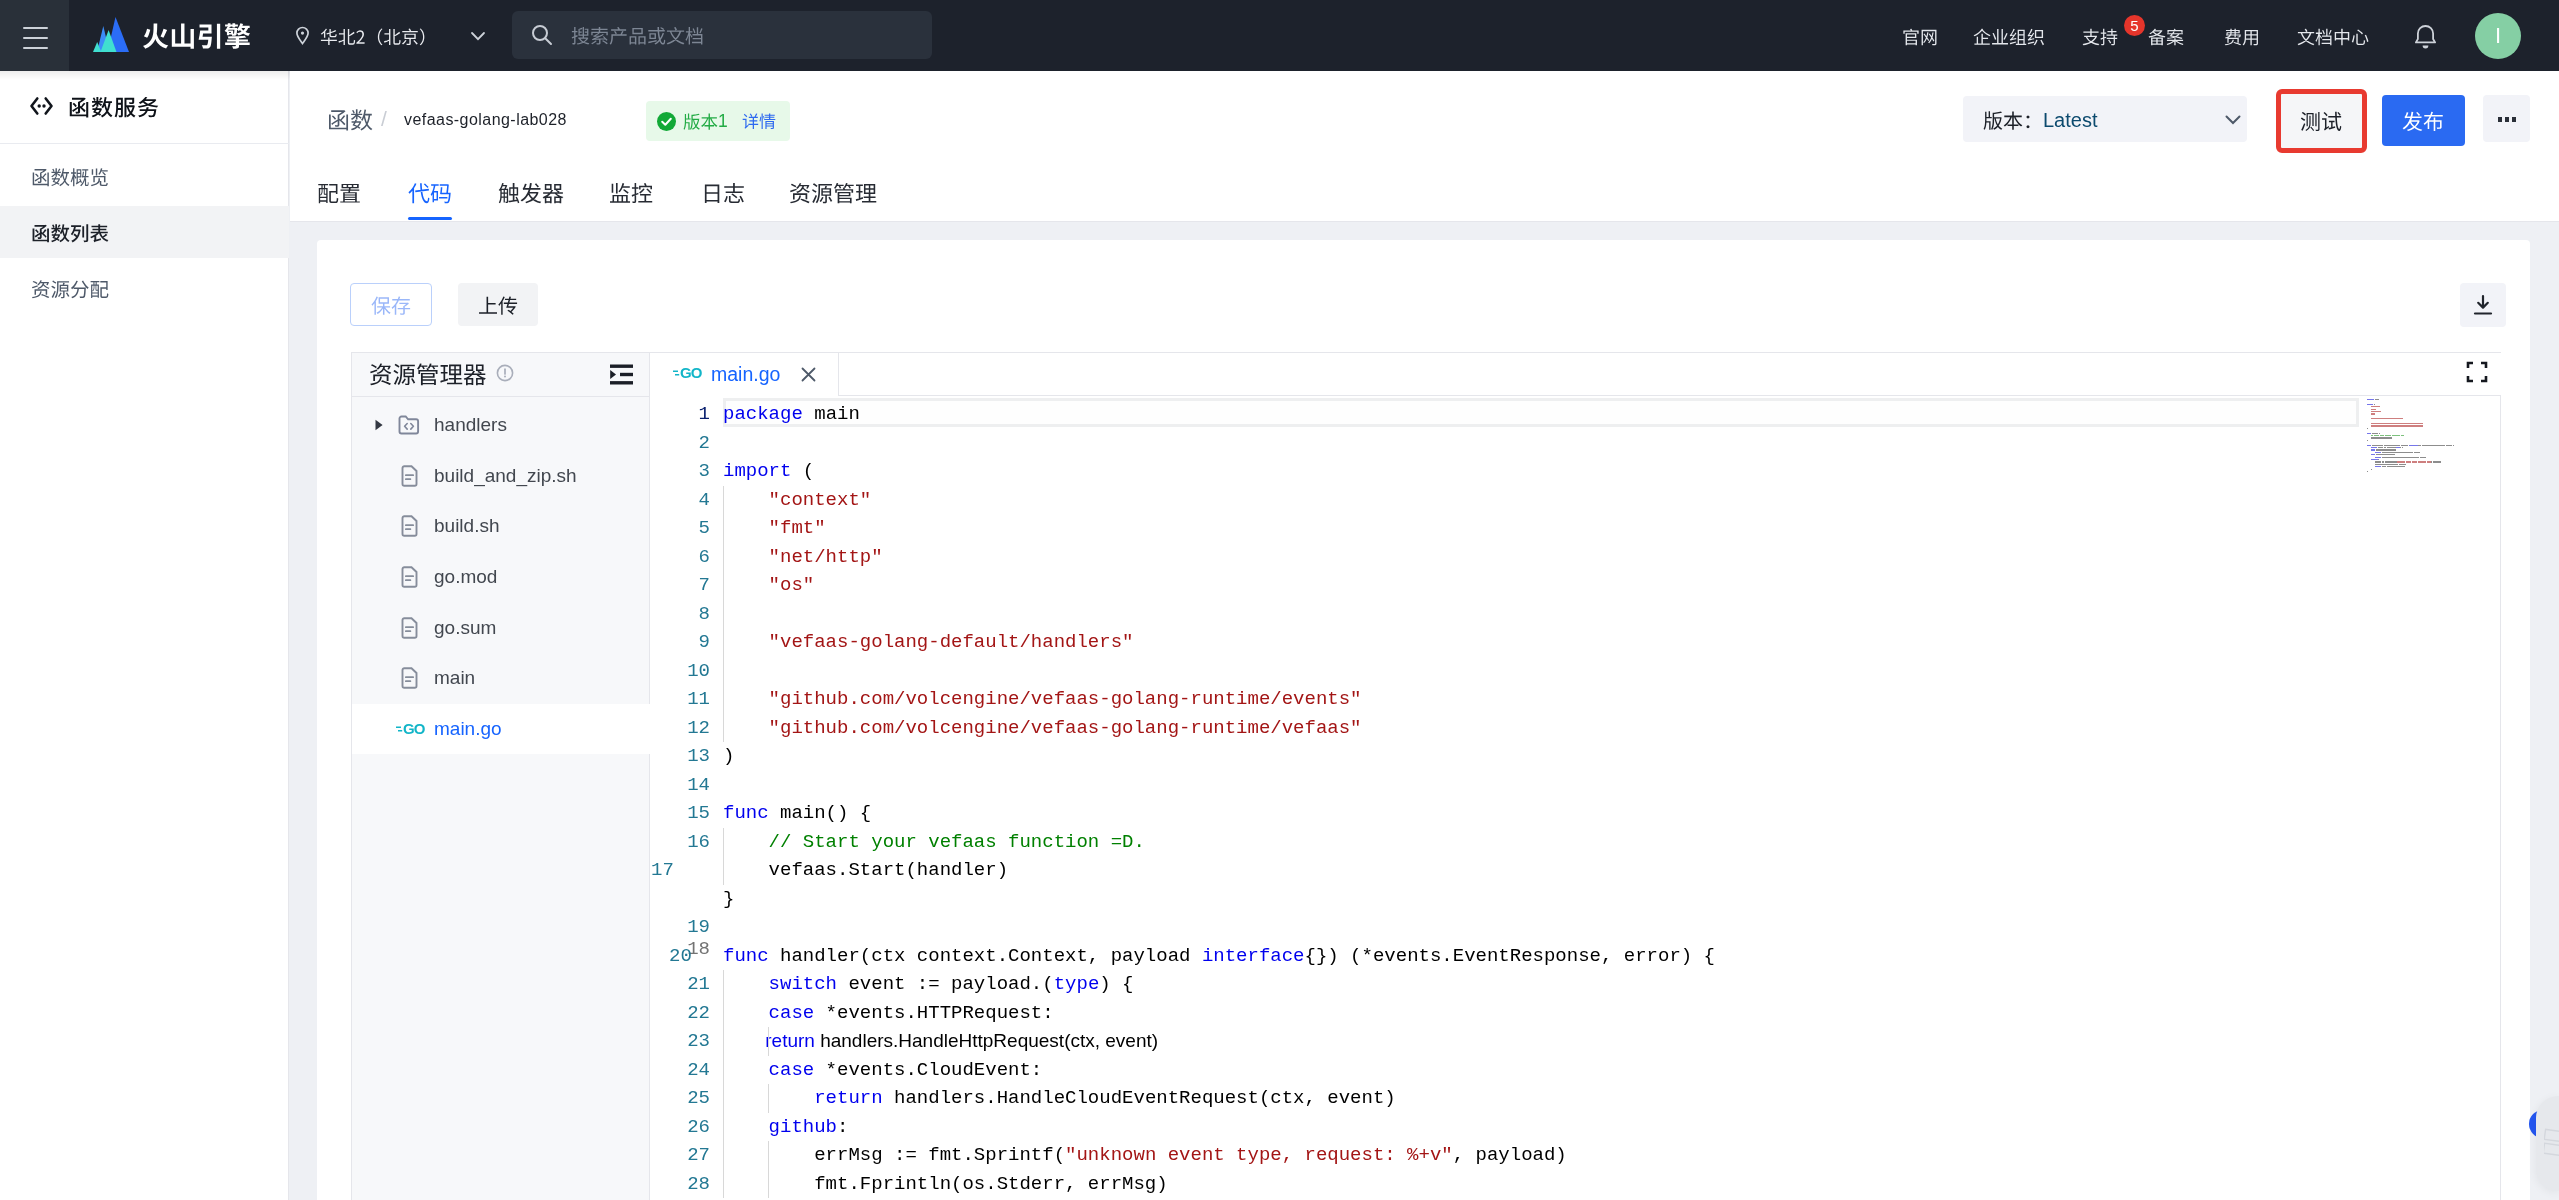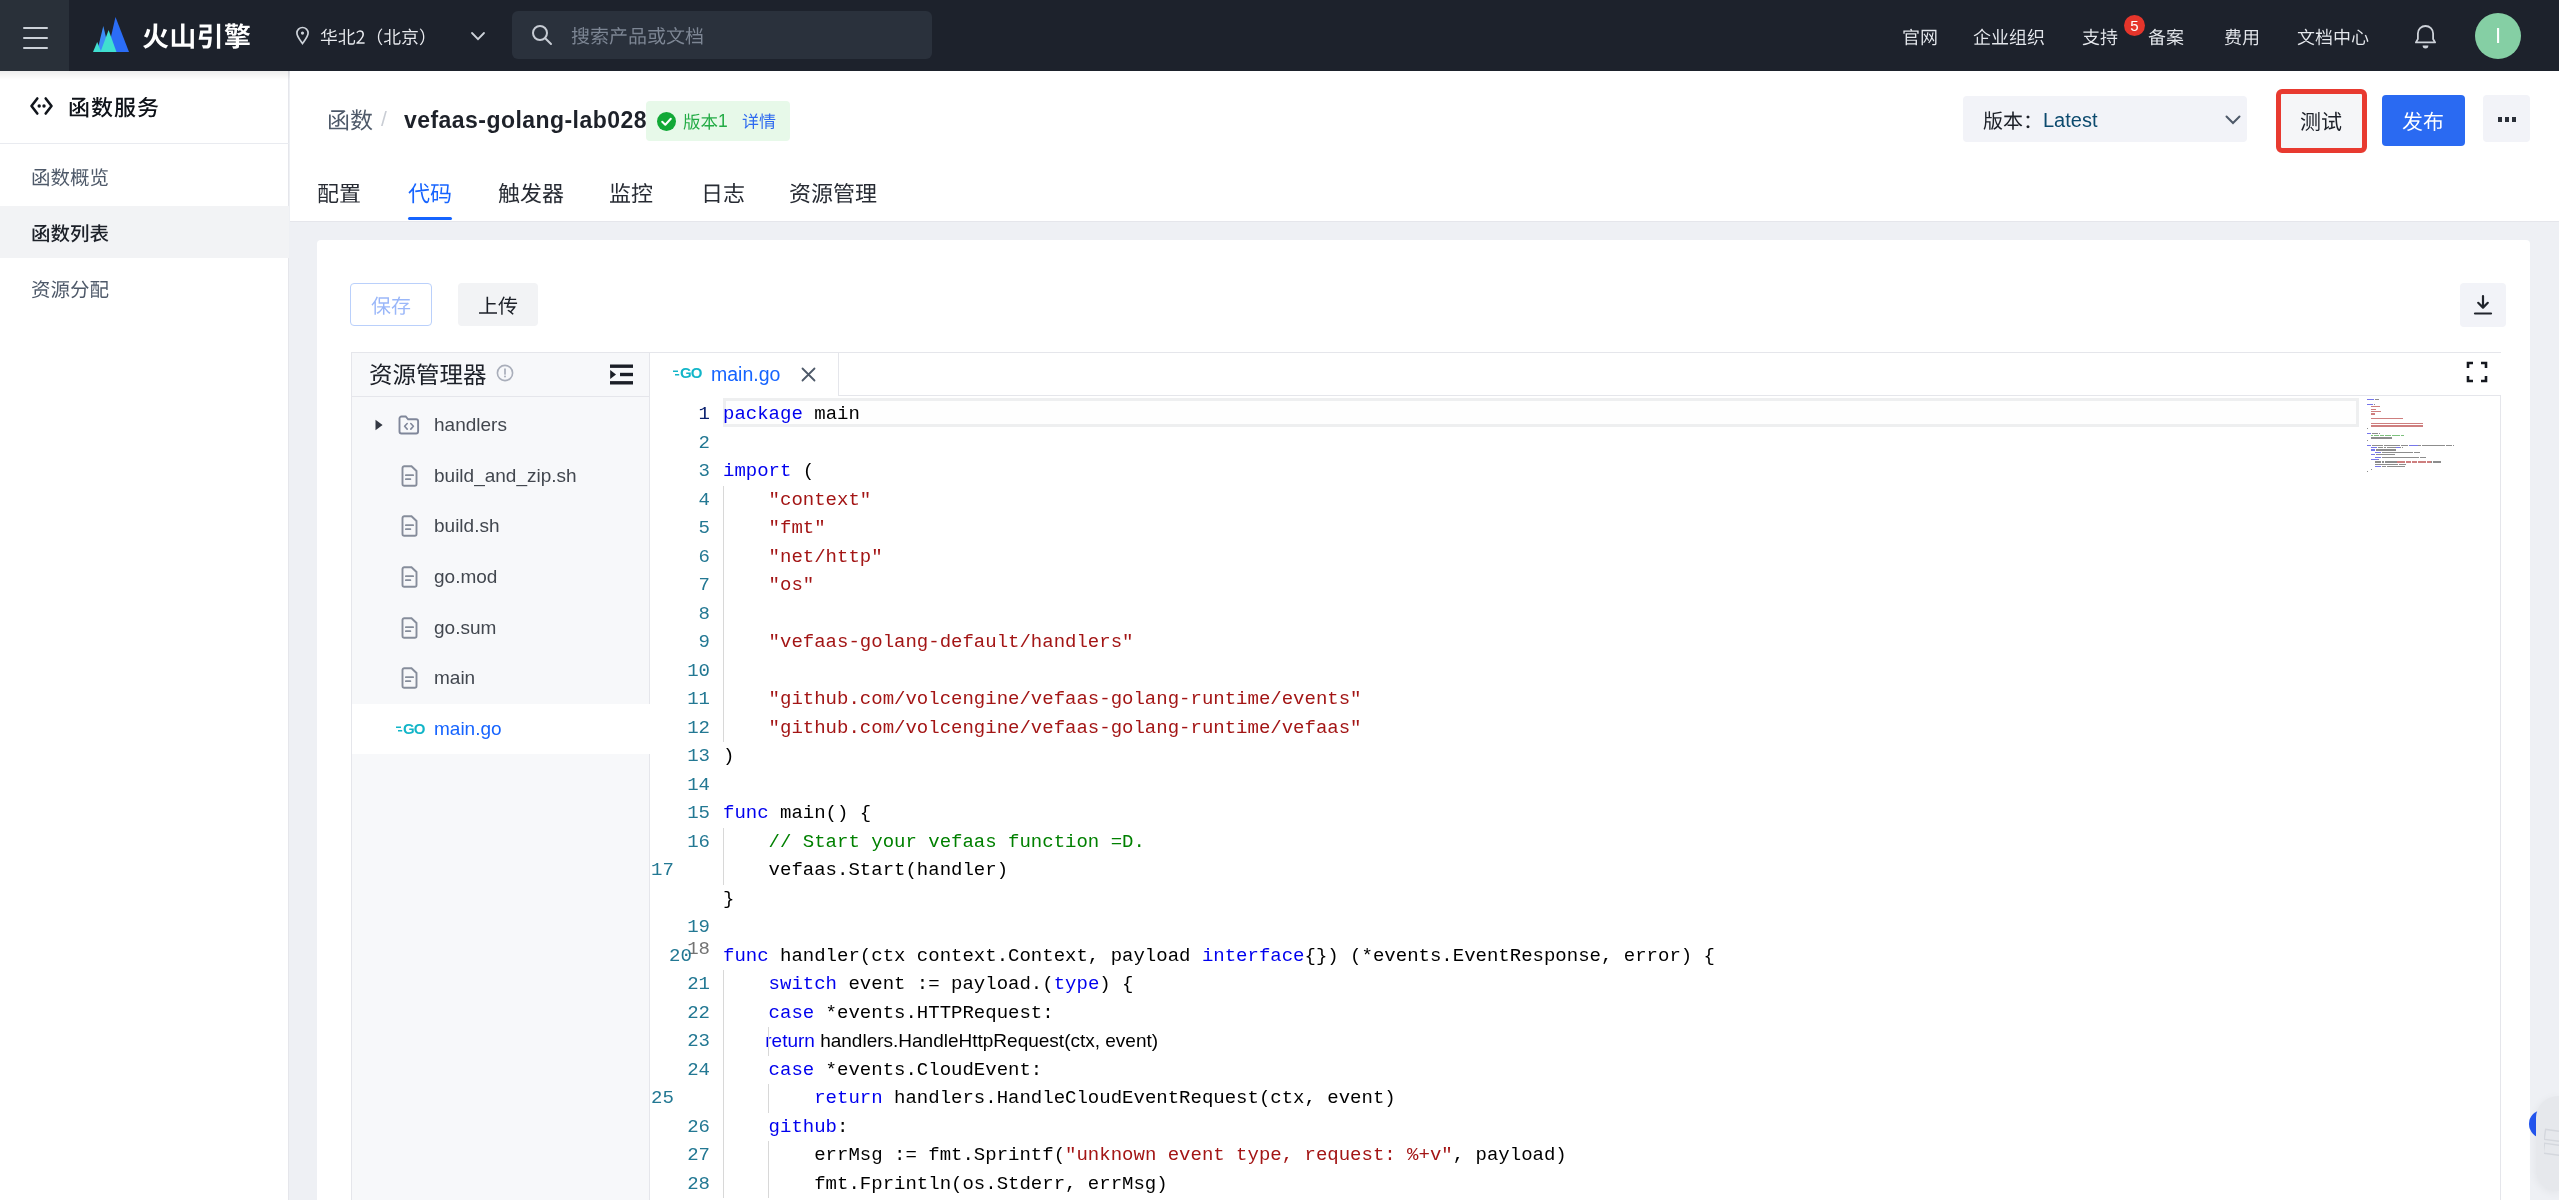--- a/index.html
+++ b/index.html
@@ -221,21 +221,21 @@
     </g>
   </svg>
 <div class="abs" style="left:290px;top:71px;width:2269px;height:151px;background:#fff;border-bottom:1px solid #e5e6eb"></div>
 <svg style="position:absolute;left:327.0px;top:101.9px;overflow:visible;" width="46" height="32">
     <g fill="#4e5969">
       <use href="#g400_51fd" transform="translate(0.0,26.68) scale(0.02300,-0.02300)"></use>
       <use href="#g400_6570" transform="translate(23.0,26.68) scale(0.02300,-0.02300)"></use>
     </g>
   </svg>
 <div class="abs" style="left:381px;top:106px;width:14px;height:26px;color:#c9cdd4;font-size:21px;line-height:26px">/</div>
-<div class="abs" style="left:404px;top:104px;height:32px;line-height:32px;color:#1d2129;font-size:23px;font-weight:700;letter-spacing:0.45px">vefaas-golang-lab028</div>
+<div class="abs" style="left:404px;top:104px;height:32px;line-height:32px;color:#1d2129;font-size:16px;font-weight:400;letter-spacing:0.45px">vefaas-golang-lab028</div>
 <div class="abs" style="left:646px;top:101px;width:144px;height:40px;background:#e7f9e9;border-radius:4px"></div>
 <svg class="abs" style="left:657px;top:111.5px" width="19" height="19" viewBox="0 0 19 19">
 <circle cx="9.5" cy="9.5" r="9.5" fill="#12a937"></circle>
 <path d="M5.2 9.8 L8.3 12.8 L13.8 6.8" fill="none" stroke="#fff" stroke-width="2" stroke-linecap="round" stroke-linejoin="round"></path>
   </svg>
 <svg style="position:absolute;left:683.0px;top:108.0px;overflow:visible;" width="35" height="24">
     <g fill="#22ab44">
       <use href="#g400_7248" transform="translate(0.0,20.30) scale(0.01750,-0.01750)"></use>
       <use href="#g400_672c" transform="translate(17.5,20.30) scale(0.01750,-0.01750)"></use>
     </g>
@@ -465,21 +465,21 @@
 <div class="abs" style="left:651px;top:998.5px;width:59px;height:28.5px;line-height:28.5px;font-family:'Liberation Mono',monospace;font-size:19px;color:#237893;text-align:right">22</div>
 <div class="abs" style="left:723px;top:998.5px;height:28.5px;line-height:28.5px;font-family:Liberation Mono, monospace;font-size:19px;letter-spacing:0px;white-space:pre"><span>&nbsp;&nbsp;&nbsp;&nbsp;</span><span style="color:#0000EE">case</span><span style="color:#000000">&nbsp;*events.HTTPRequest:</span></div>
 <div class="abs" style="left:722.6px;top:998.5px;width:1px;height:28.5px;background:#d8d8d8"></div>
 <div class="abs" style="left:651px;top:1027.0px;width:59px;height:28.5px;line-height:28.5px;font-family:'Liberation Mono',monospace;font-size:19px;color:#237893;text-align:right">23</div>
 <div class="abs" style="left:723px;top:1027.0px;height:28.5px;line-height:28.5px;font-family:Liberation Sans, sans-serif;font-size:19px;letter-spacing:0px;white-space:pre"><span>&nbsp;&nbsp;&nbsp;&nbsp;&nbsp;&nbsp;&nbsp;&nbsp;</span><span style="color:#0000EE">return</span><span style="color:#000000">&nbsp;handlers.HandleHttpRequest(ctx,&nbsp;event)</span></div>
 <div class="abs" style="left:722.6px;top:1027.0px;width:1px;height:28.5px;background:#d8d8d8"></div>
 <div class="abs" style="left:768.2px;top:1027.0px;width:1px;height:28.5px;background:#d8d8d8"></div>
 <div class="abs" style="left:651px;top:1055.5px;width:59px;height:28.5px;line-height:28.5px;font-family:'Liberation Mono',monospace;font-size:19px;color:#237893;text-align:right">24</div>
 <div class="abs" style="left:723px;top:1055.5px;height:28.5px;line-height:28.5px;font-family:'Liberation Mono',monospace;font-size:19px;letter-spacing:0px;white-space:pre"><span>&nbsp;&nbsp;&nbsp;&nbsp;</span><span style="color:#0000EE">case</span><span style="color:#000000">&nbsp;*events.CloudEvent:</span></div>
 <div class="abs" style="left:722.6px;top:1055.5px;width:1px;height:28.5px;background:#d8d8d8"></div>
-<div class="abs" style="left:651px;top:1084.0px;width:59px;height:28.5px;line-height:28.5px;font-family:'Liberation Mono',monospace;font-size:19px;color:#237893;text-align:left">25</div>
+<div class="abs" style="left:651px;top:1084.0px;width:59px;height:28.5px;line-height:28.5px;font-family:'Liberation Mono',monospace;font-size:19px;color:#237893;text-align:right">25</div>
 <div class="abs" style="left:723px;top:1084.0px;height:28.5px;line-height:28.5px;font-family:'Liberation Mono',monospace;font-size:19px;letter-spacing:0px;white-space:pre"><span>&nbsp;&nbsp;&nbsp;&nbsp;&nbsp;&nbsp;&nbsp;&nbsp;</span><span style="color:#0000EE">return</span><span style="color:#000000">&nbsp;handlers.HandleCloudEventRequest(ctx,&nbsp;event)</span></div>
 <div class="abs" style="left:722.6px;top:1084.0px;width:1px;height:28.5px;background:#d8d8d8"></div>
 <div class="abs" style="left:768.2px;top:1084.0px;width:1px;height:28.5px;background:#d8d8d8"></div>
 <div class="abs" style="left:651px;top:1112.5px;width:59px;height:28.5px;line-height:28.5px;font-family:'Liberation Mono',monospace;font-size:19px;color:#237893;text-align:right">26</div>
 <div class="abs" style="left:723px;top:1112.5px;height:28.5px;line-height:28.5px;font-family:'Liberation Mono',monospace;font-size:19px;letter-spacing:0px;white-space:pre"><span>&nbsp;&nbsp;&nbsp;&nbsp;</span><span style="color:#0000EE">github</span><span style="color:#000000">:</span></div>
 <div class="abs" style="left:722.6px;top:1112.5px;width:1px;height:28.5px;background:#d8d8d8"></div>
 <div class="abs" style="left:651px;top:1141.0px;width:59px;height:28.5px;line-height:28.5px;font-family:'Liberation Mono',monospace;font-size:19px;color:#237893;text-align:right">27</div>
 <div class="abs" style="left:723px;top:1141.0px;height:28.5px;line-height:28.5px;font-family:'Liberation Mono',monospace;font-size:19px;letter-spacing:0px;white-space:pre"><span>&nbsp;&nbsp;&nbsp;&nbsp;&nbsp;&nbsp;&nbsp;&nbsp;</span><span style="color:#000000">errMsg&nbsp;:=&nbsp;fmt.Sprintf(</span><span style="color:#A31515">"unknown&nbsp;event&nbsp;type,&nbsp;request:&nbsp;%+v"</span><span style="color:#000000">,&nbsp;payload)</span></div>
 <div class="abs" style="left:722.6px;top:1141.0px;width:1px;height:28.5px;background:#d8d8d8"></div>
 <div class="abs" style="left:768.2px;top:1141.0px;width:1px;height:28.5px;background:#d8d8d8"></div>

